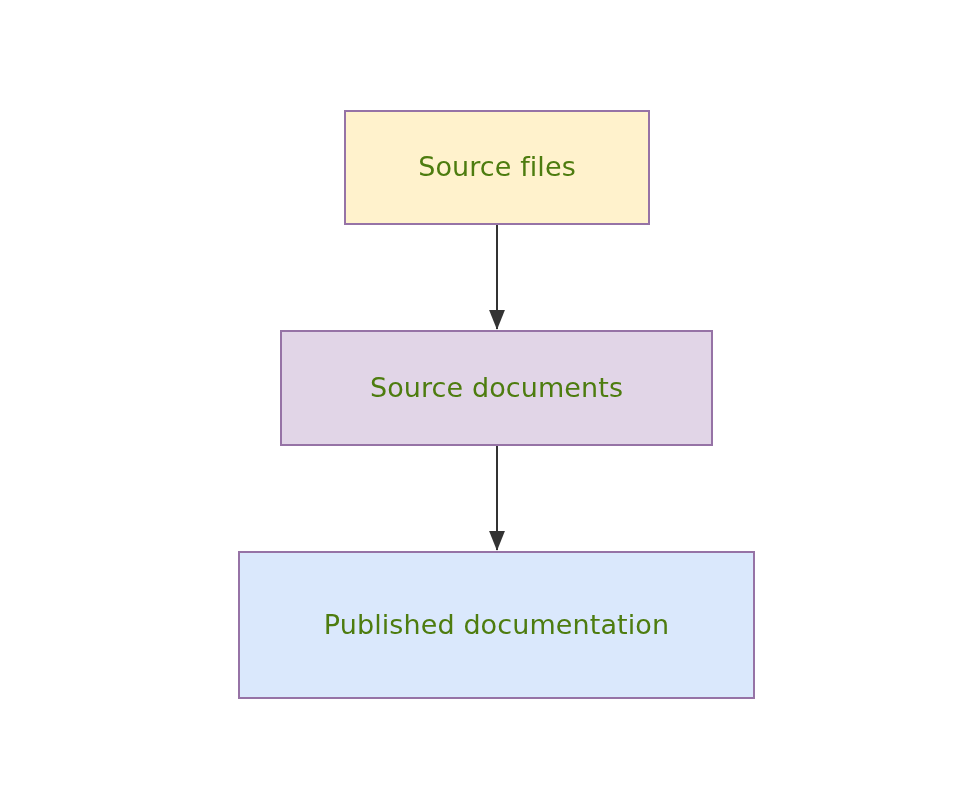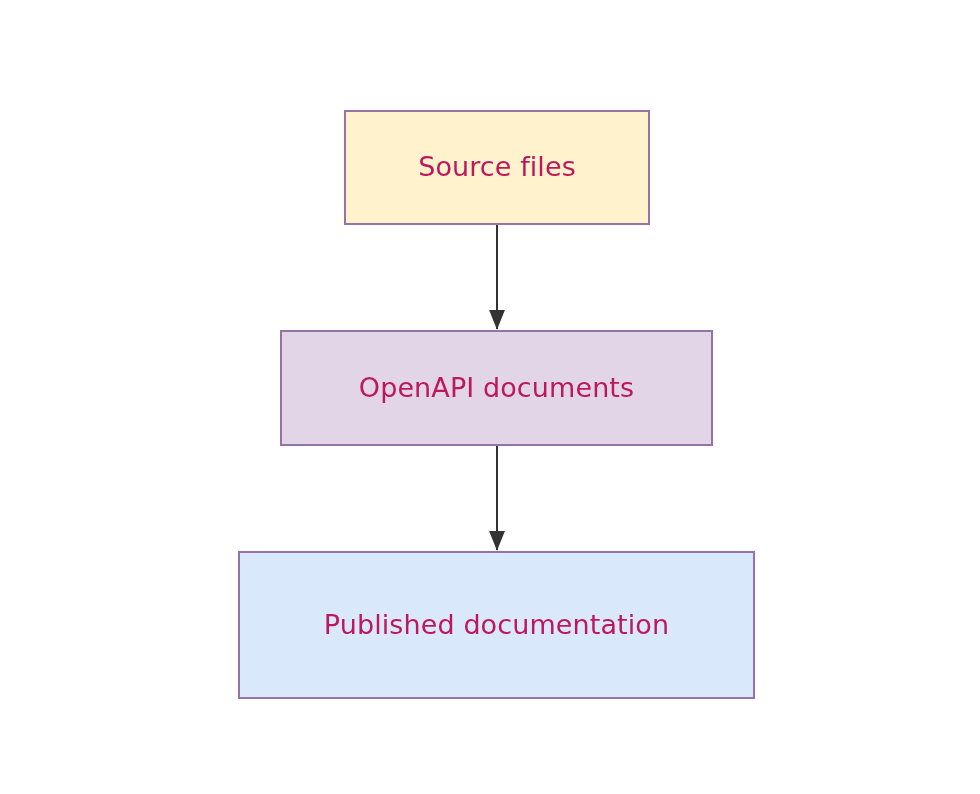--- a/index.html
+++ b/index.html
@@ -26,21 +26,21 @@
     border-width: 2px;
     display: flex;
     align-items: center;
     justify-content: center;
     text-align: center;
   }
   .flow-node-label {
     font-family: "DejaVu Sans", sans-serif;
     font-size: 27px;
     line-height: 1.2;
-    color: #be185d;
+    color: #4d7c0f;
     letter-spacing: 0.1px;
     white-space: nowrap;
   }
   
   #node-source-files {
     left: 344px;
     top: 110px;
     width: 306px;
     height: 115px;
     background: #fff2cc;
@@ -86,20 +86,20 @@
     </defs>
     <line x1="497" y1="225" x2="497" y2="329" stroke="#333333" stroke-width="2" marker-end="url(#arrowhead-solid)"></line>
     <line x1="497" y1="446" x2="497" y2="550" stroke="#333333" stroke-width="2" marker-end="url(#arrowhead-solid)"></line>
   </svg>
 
   <div class="flow-node" id="node-source-files">
     <span class="flow-node-label">Source files</span>
   </div>
 
   <div class="flow-node" id="node-openapi-documents">
-    <span class="flow-node-label">OpenAPI documents</span>
+    <span class="flow-node-label">Source documents</span>
   </div>
 
   <div class="flow-node" id="node-published-documentation">
     <span class="flow-node-label">Published documentation</span>
   </div>
 
 </div>
 
 </body></html>

